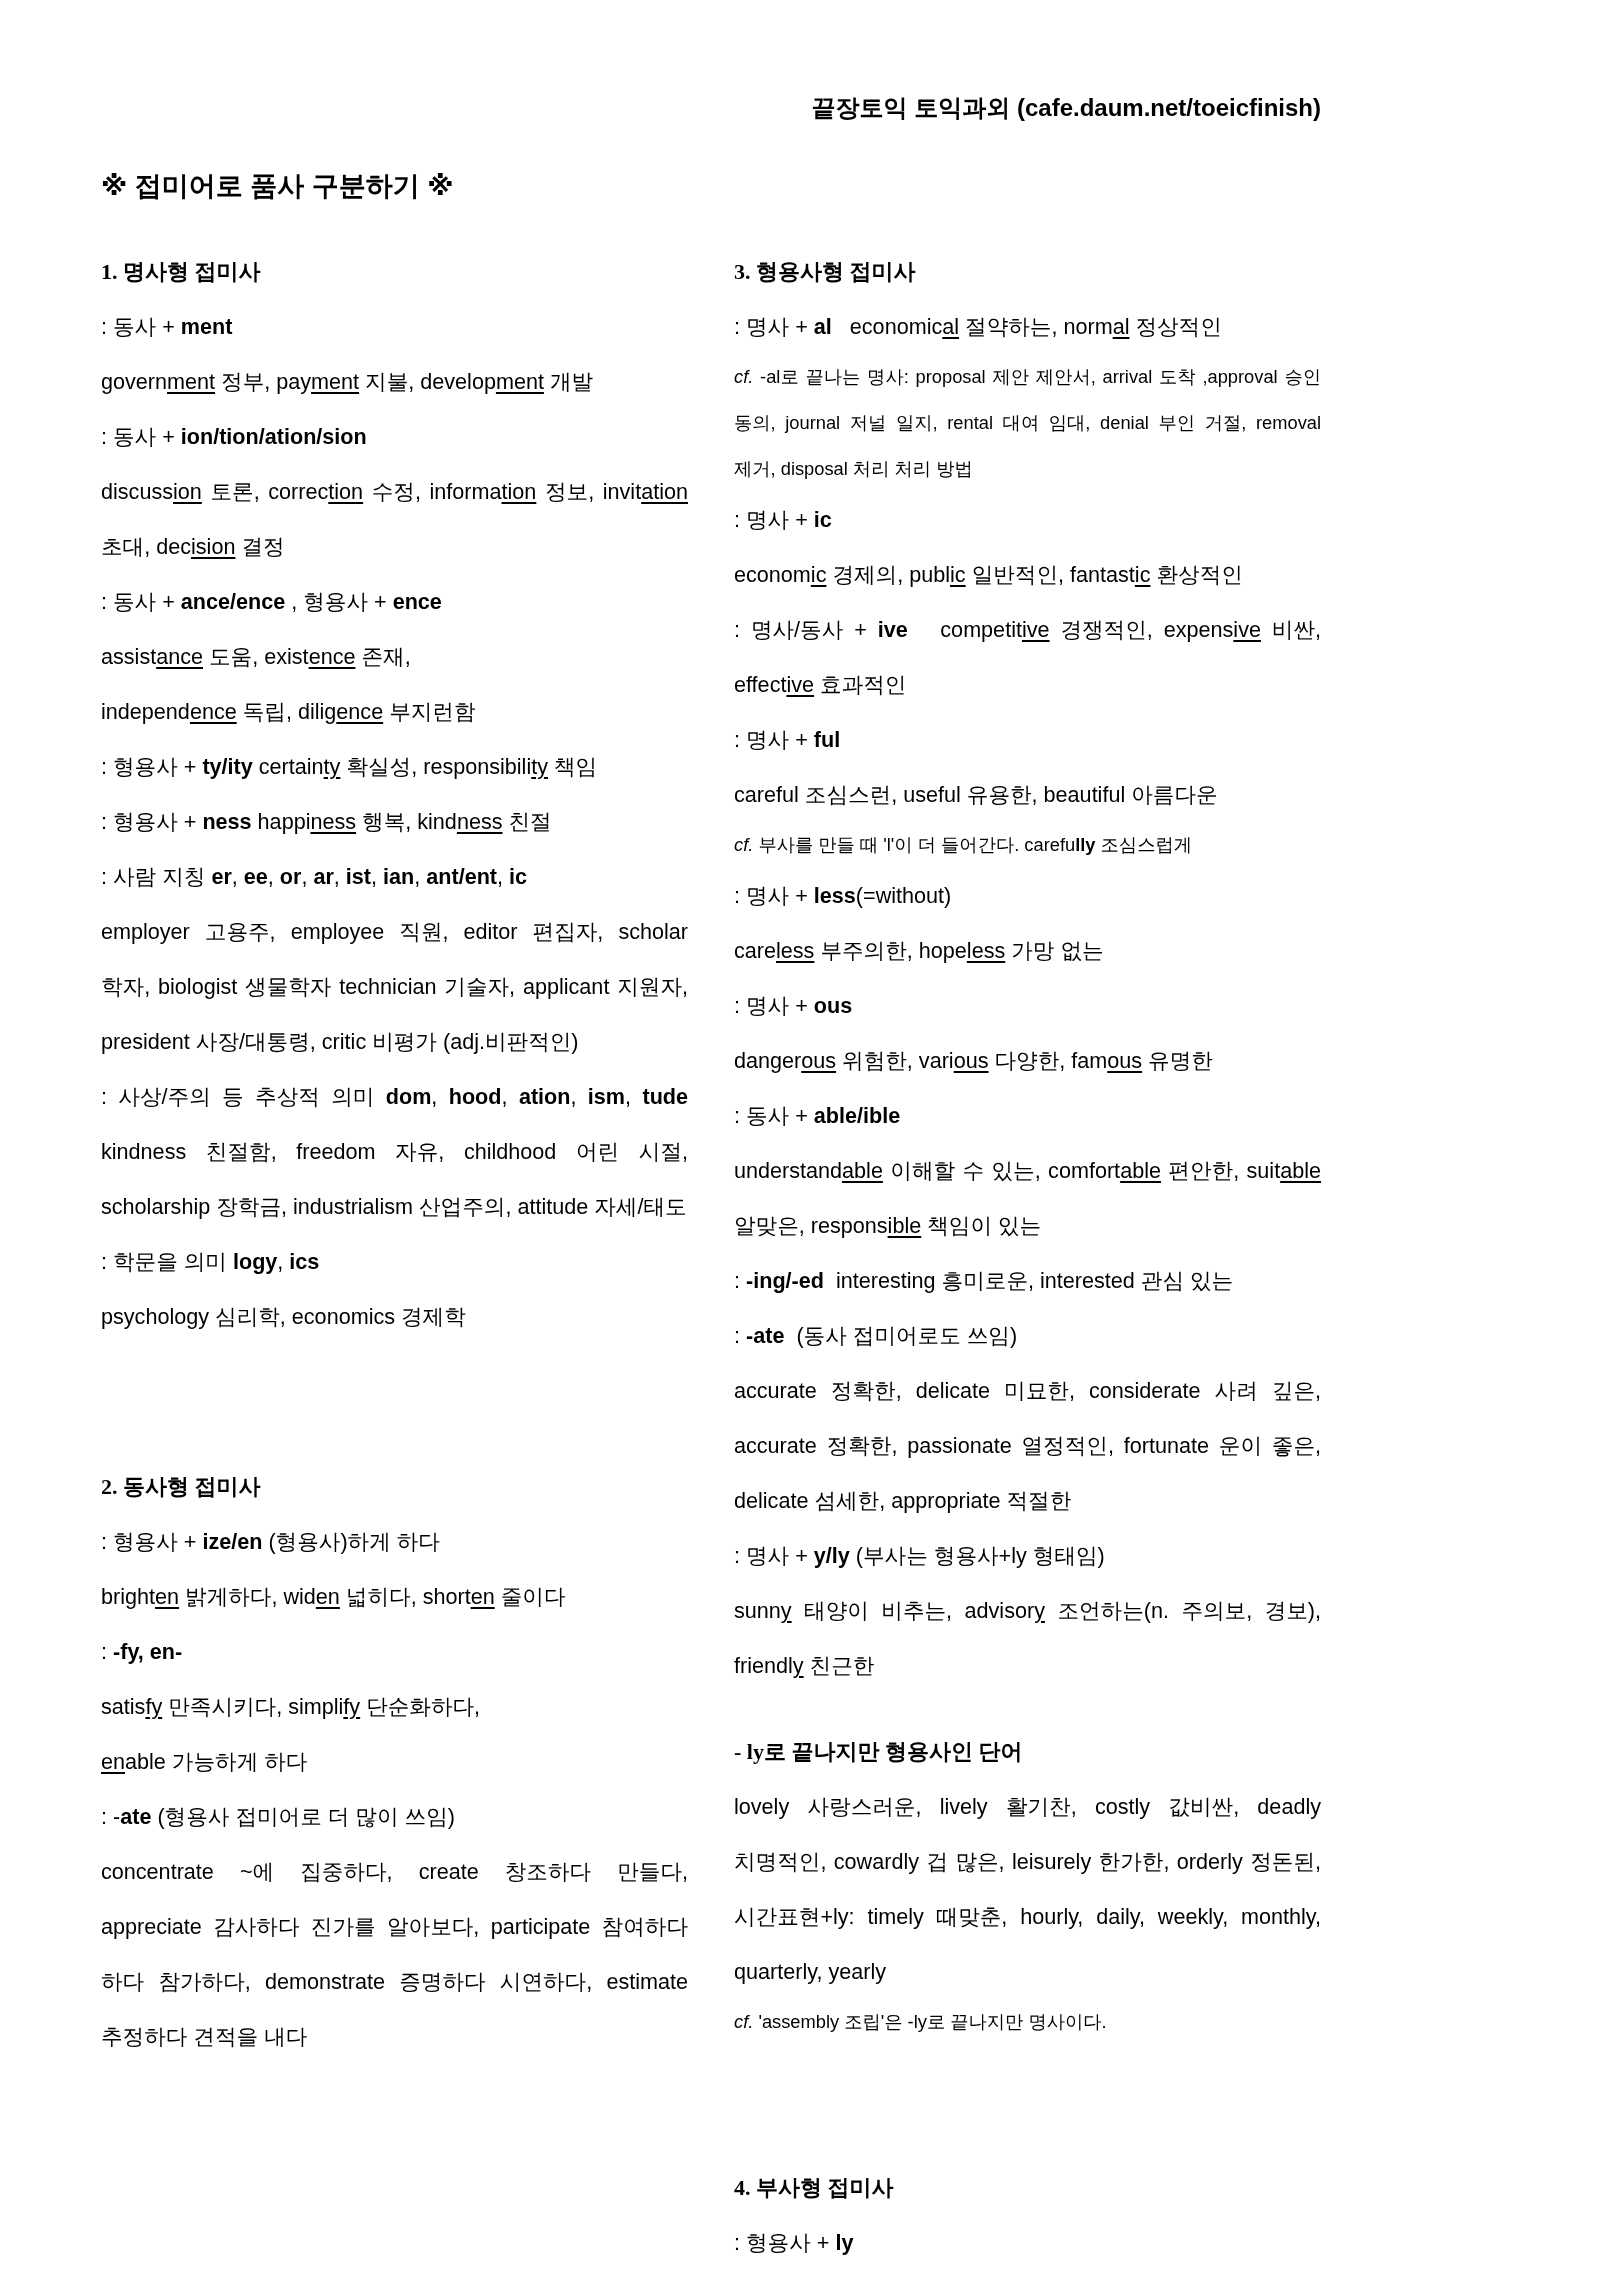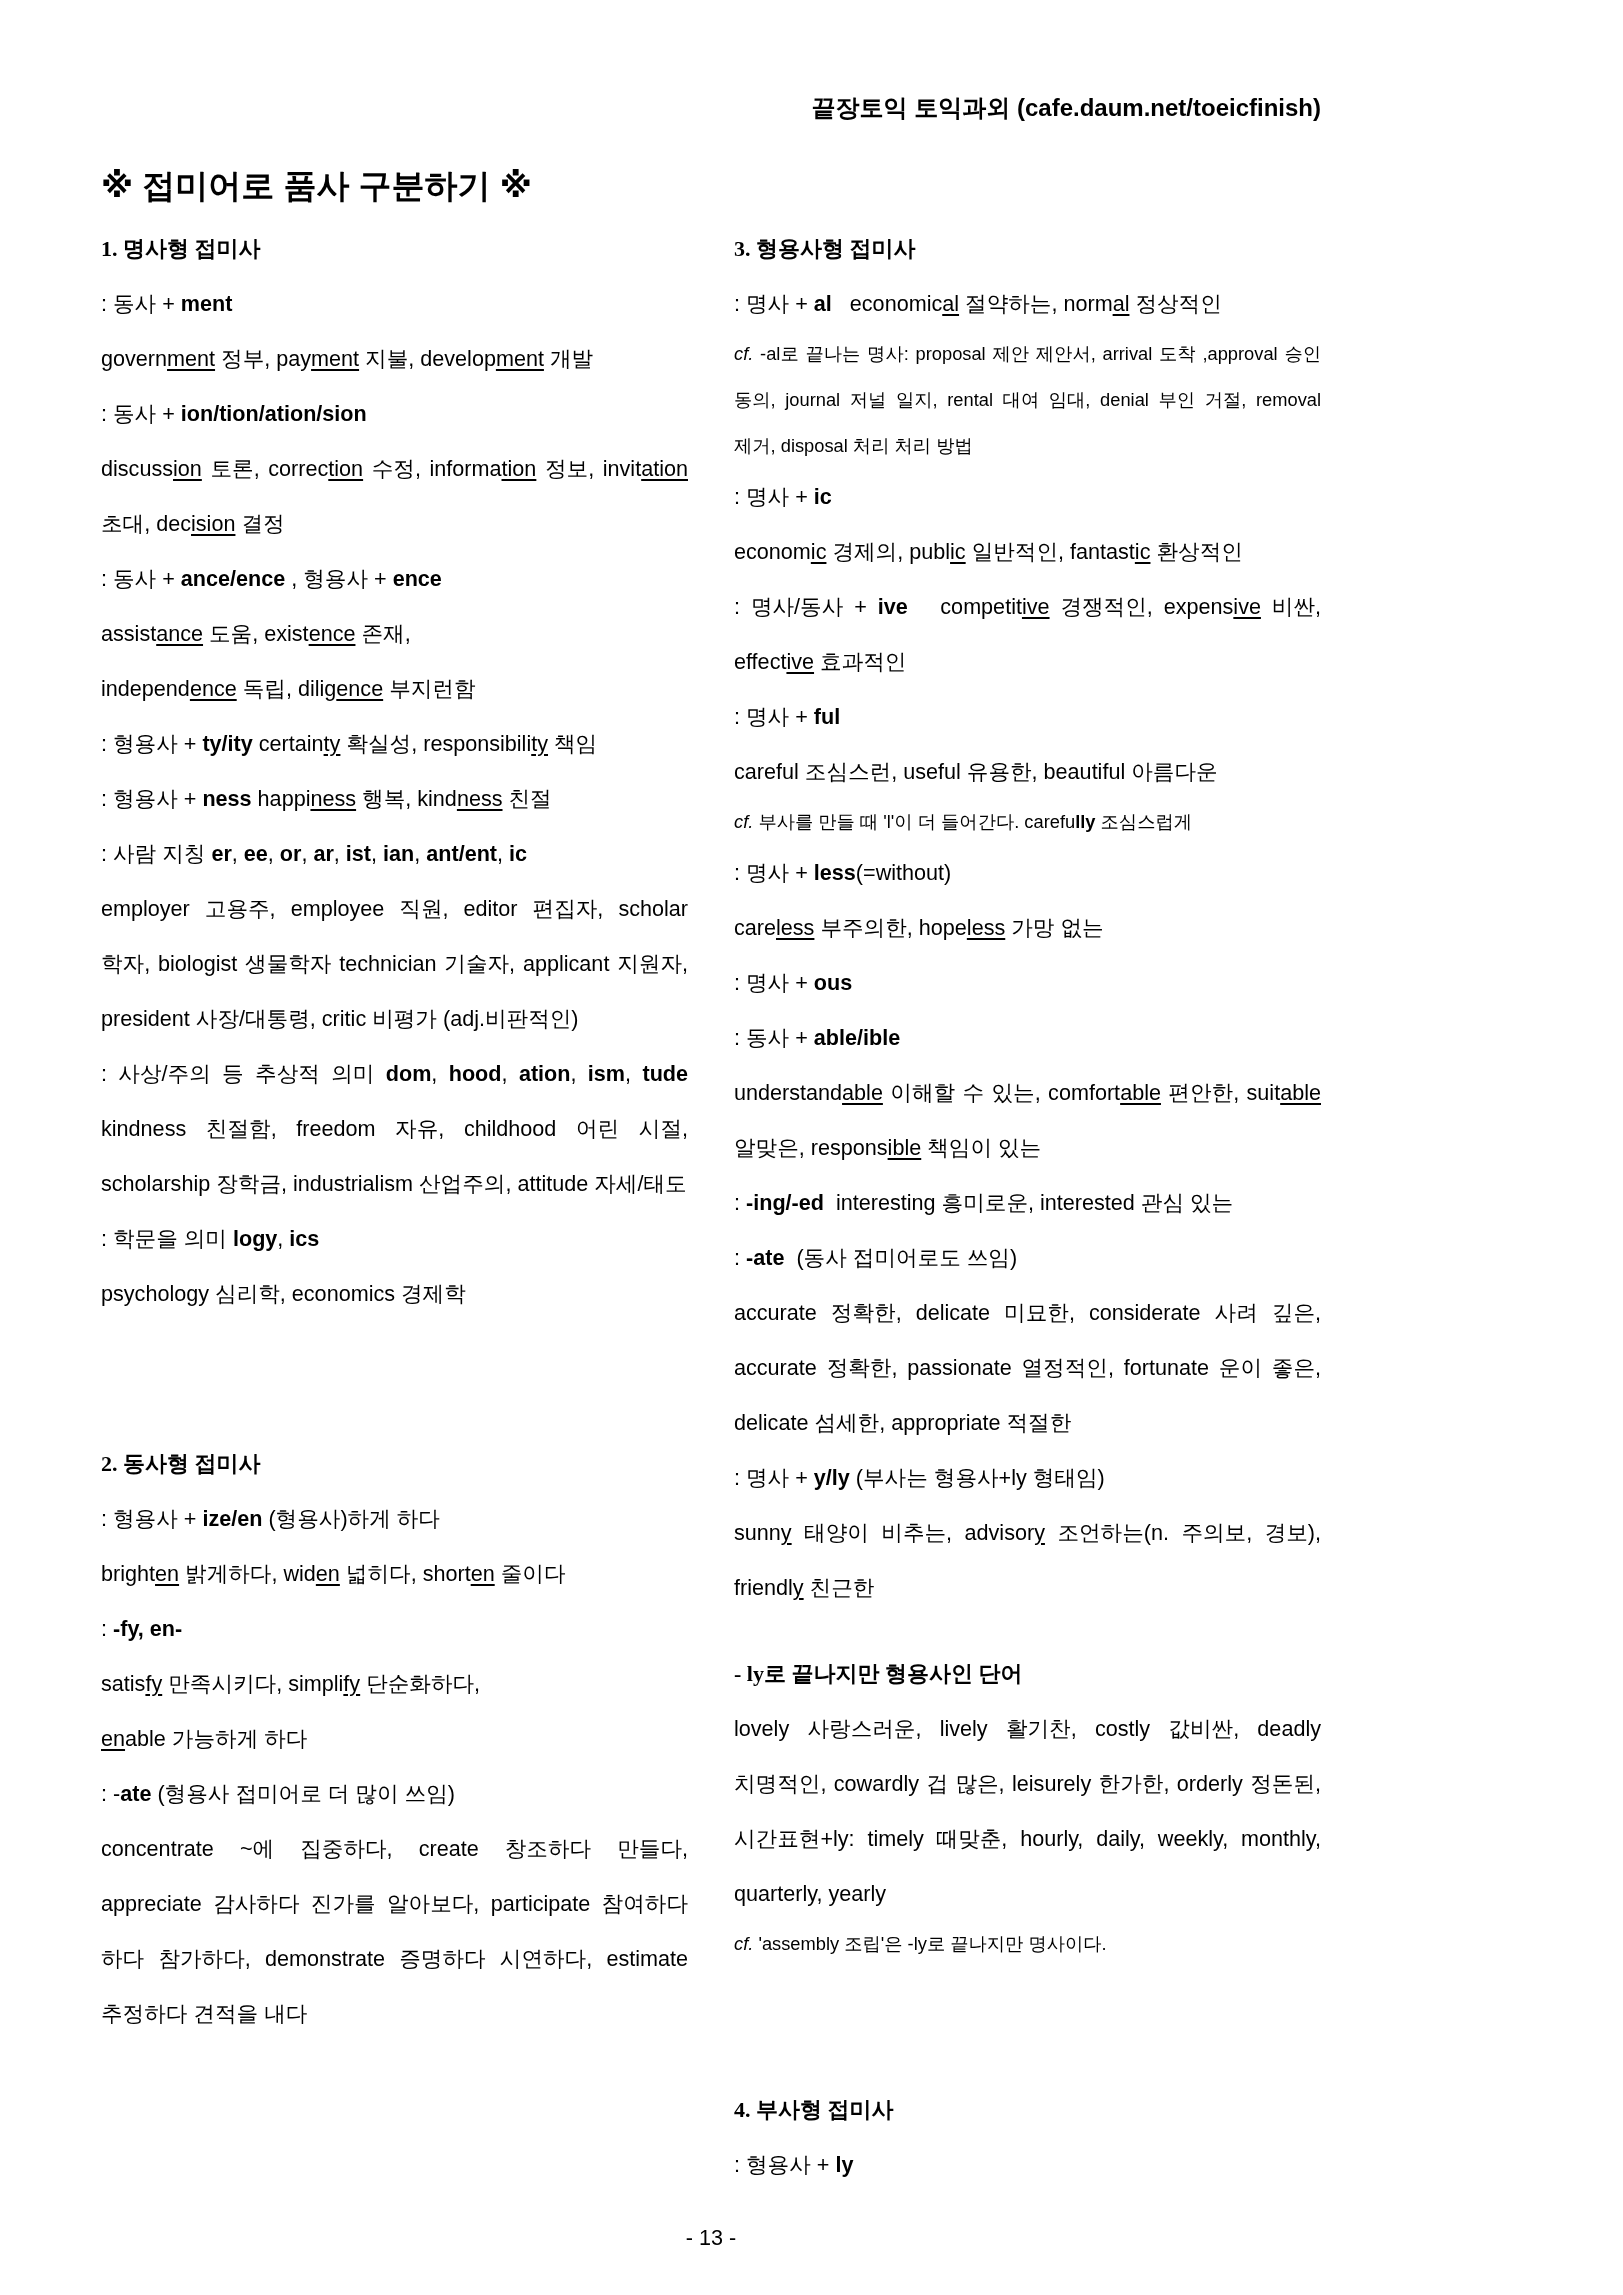--- a/index.html
+++ b/index.html
@@ -15,23 +15,23 @@
   }
   .doc-header {
     text-align: right;
     font-weight: bold;
     font-size: 24px;
     line-height: 31px;
     margin-bottom: 46px;
   }
   .doc-title {
     font-weight: bold;
-    font-size: 33px;
+    font-size: 27px;
     line-height: 34px;
-    margin-bottom: 18px;
+    margin-bottom: 41px;
   }
   .columns {
     display: flex;
     gap: 46px;
     align-items: flex-start;
   }
   .col { flex: 1; min-width: 0; }
   .section { margin-top: 0; }
   .section-heading {
     font-weight: bold;
@@ -107,20 +107,21 @@
           <div class="line cf" data-name="text-line"><i>cf.</i> -al로 끝나는 명사: proposal 제안 제안서, arrival 도착 ,approval 승인 동의, journal 저널 일지, rental 대여 임대, denial 부인 거절, removal 제거, disposal 처리 처리 방법</div>
           <div class="line" data-name="text-line">: 명사 + <b>ic</b></div>
           <div class="line" data-name="text-line">econom<u>ic</u> 경제의, publ<u>ic</u> 일반적인, fantast<u>ic</u> 환상적인</div>
           <div class="line" data-name="text-line">: 명사/동사 + <b>ive</b>&nbsp;&nbsp;&nbsp;competit<u>ive</u> 경쟁적인, expens<u>ive</u> 비싼, effect<u>ive</u> 효과적인</div>
           <div class="line" data-name="text-line">: 명사 + <b>ful</b></div>
           <div class="line" data-name="text-line">careful 조심스런, useful 유용한, beautiful 아름다운</div>
           <div class="line cf" data-name="text-line"><i>cf.</i> 부사를 만들 때 'l'이 더 들어간다. carefu<b>lly</b> 조심스럽게</div>
           <div class="line" data-name="text-line">: 명사 + <b>less</b>(=without)</div>
           <div class="line" data-name="text-line">care<u>less</u> 부주의한, hope<u>less</u> 가망 없는</div>
           <div class="line" data-name="text-line">: 명사 + <b>ous</b></div>
+          <div class="line" data-name="text-line">danger<u>ous</u> 위험한, vari<u>ous</u> 다양한, fam<u>ous</u> 유명한</div>
           <div class="line" data-name="text-line">: 동사 + <b>able/ible</b></div>
           <div class="line" data-name="text-line">understand<u>able</u> 이해할 수 있는, comfort<u>able</u> 편안한, suit<u>able</u> 알맞은, respons<u>ible</u> 책임이 있는</div>
           <div class="line" data-name="text-line">: <b>-ing/-ed</b>&nbsp;&nbsp;interesting 흥미로운, interested 관심 있는</div>
           <div class="line" data-name="text-line">: <b>-ate</b>&nbsp;&nbsp;(동사 접미어로도 쓰임)</div>
           <div class="line" data-name="text-line">accurate 정확한, delicate 미묘한, considerate 사려 깊은, accurate 정확한, passionate 열정적인, fortunate 운이 좋은, delicate 섬세한, appropriate 적절한</div>
           <div class="line" data-name="text-line">: 명사 + <b>y/ly</b> (부사는 형용사+ly 형태임)</div>
           <div class="line" data-name="text-line">sunn<u>y</u> 태양이 비추는, advisor<u>y</u> 조언하는(n. 주의보, 경보), friendl<u>y</u> 친근한</div>
         </section>
         <section class="section" data-name="section-ly-adjectives">
           <div class="section-heading" data-name="section-heading">- ly로 끝나지만 형용사인 단어</div>

